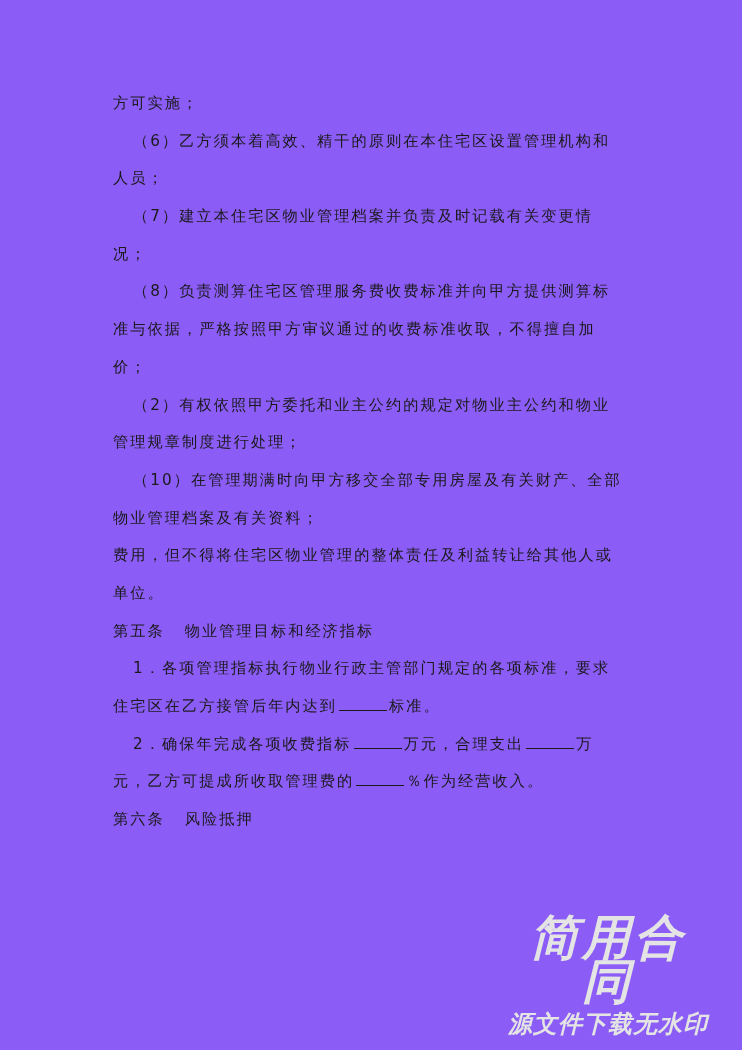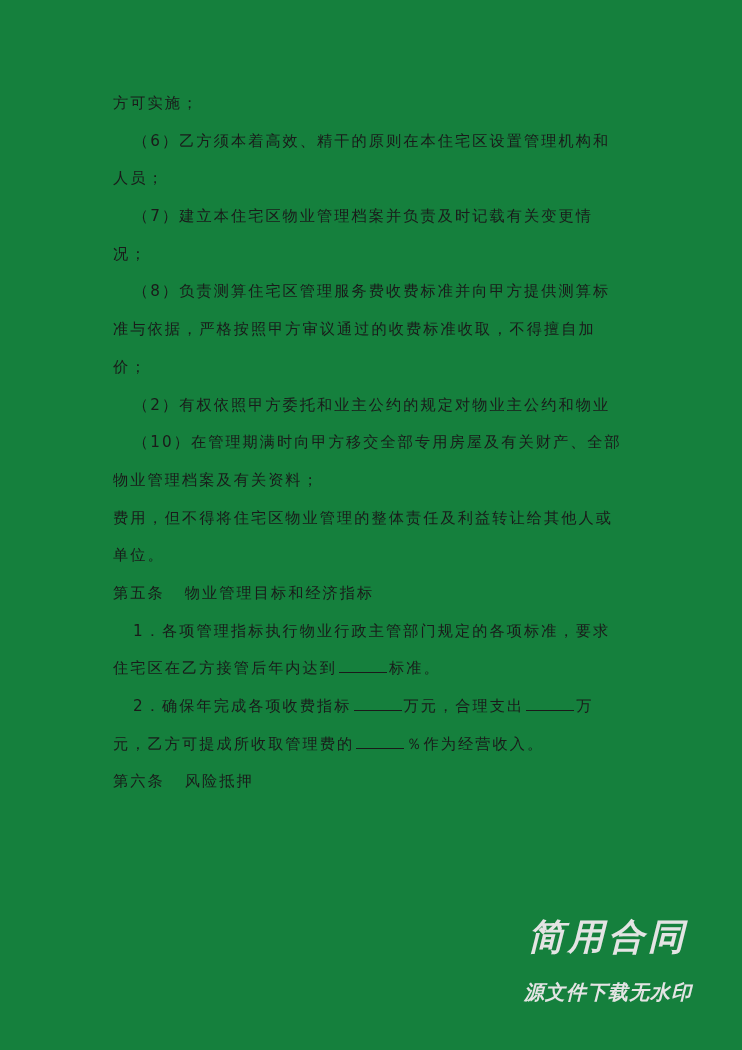--- a/index.html
+++ b/index.html
@@ -1,44 +1,45 @@
 <!DOCTYPE html>
 <html><head>
 <meta charset="utf-8">
 <style>
   html, body { margin: 0; padding: 0; background: #ffffff; }
   body { width: 742px; height: 1050px; position: relative; overflow: hidden;
          font-family: "DejaVu Sans", "Liberation Sans", sans-serif; color: #1a1a1a; }
-  .page { position: absolute; left: 0; top: 0; width: 742px; height: 1050px; background: #15803d; }
+  .page { position: absolute; left: 0; top: 0; width: 742px; height: 1050px; background: #8b5cf6; }
   .body-text { position: absolute; left: 113px; top: 91px; width: 505px; }
   .line { height: 37.7px; line-height: 24px; font-size: 15.2px; letter-spacing: 2.05px;
           white-space: nowrap; }
   .indent { padding-left: 20px; }
   .heading-gap { display: inline-block; width: 20px; }
   .blank { display: inline-block; width: 48px; border-bottom: 1px solid #1a1a1a;
            height: 16px; vertical-align: baseline; margin: 0 2px; }
   .watermark { position: absolute; left: 508px; top: 915px; width: 200px; text-align: center;
                color: #e4e4e4; font-weight: bold; font-style: italic; }
-  .wm-title { font-size: 36px; letter-spacing: 4px; line-height: 44px; }
-  .wm-sub { font-size: 20px; letter-spacing: 1px; line-height: 26px; margin-top: 20px; }
+  .wm-title { font-size: 48px; letter-spacing: 4px; line-height: 44px; }
+  .wm-sub { font-size: 24px; letter-spacing: 1px; line-height: 26px; margin-top: 8px; }
 </style>
 </head>
 <body>
 
 <div class="page">
   <div class="body-text">
     <div class="line">方可实施；</div>
     <div class="line indent">（6）乙方须本着高效、精干的原则在本住宅区设置管理机构和</div>
     <div class="line">人员；</div>
     <div class="line indent">（7）建立本住宅区物业管理档案并负责及时记载有关变更情</div>
     <div class="line">况；</div>
     <div class="line indent">（8）负责测算住宅区管理服务费收费标准并向甲方提供测算标</div>
     <div class="line">准与依据，严格按照甲方审议通过的收费标准收取，不得擅自加</div>
     <div class="line">价；</div>
     <div class="line indent">（2）有权依照甲方委托和业主公约的规定对物业主公约和物业</div>
+    <div class="line">管理规章制度进行处理；</div>
     <div class="line indent">（10）在管理期满时向甲方移交全部专用房屋及有关财产、全部</div>
     <div class="line">物业管理档案及有关资料；</div>
     <div class="line">费用，但不得将住宅区物业管理的整体责任及利益转让给其他人或</div>
     <div class="line">单位。</div>
 
     <div class="line">
       <span>第五条</span><span class="heading-gap"></span><span>物业管理目标和经济指标</span>
     </div>
     <div class="line indent">1．各项管理指标执行物业行政主管部门规定的各项标准，要求</div>
     <div class="line">

